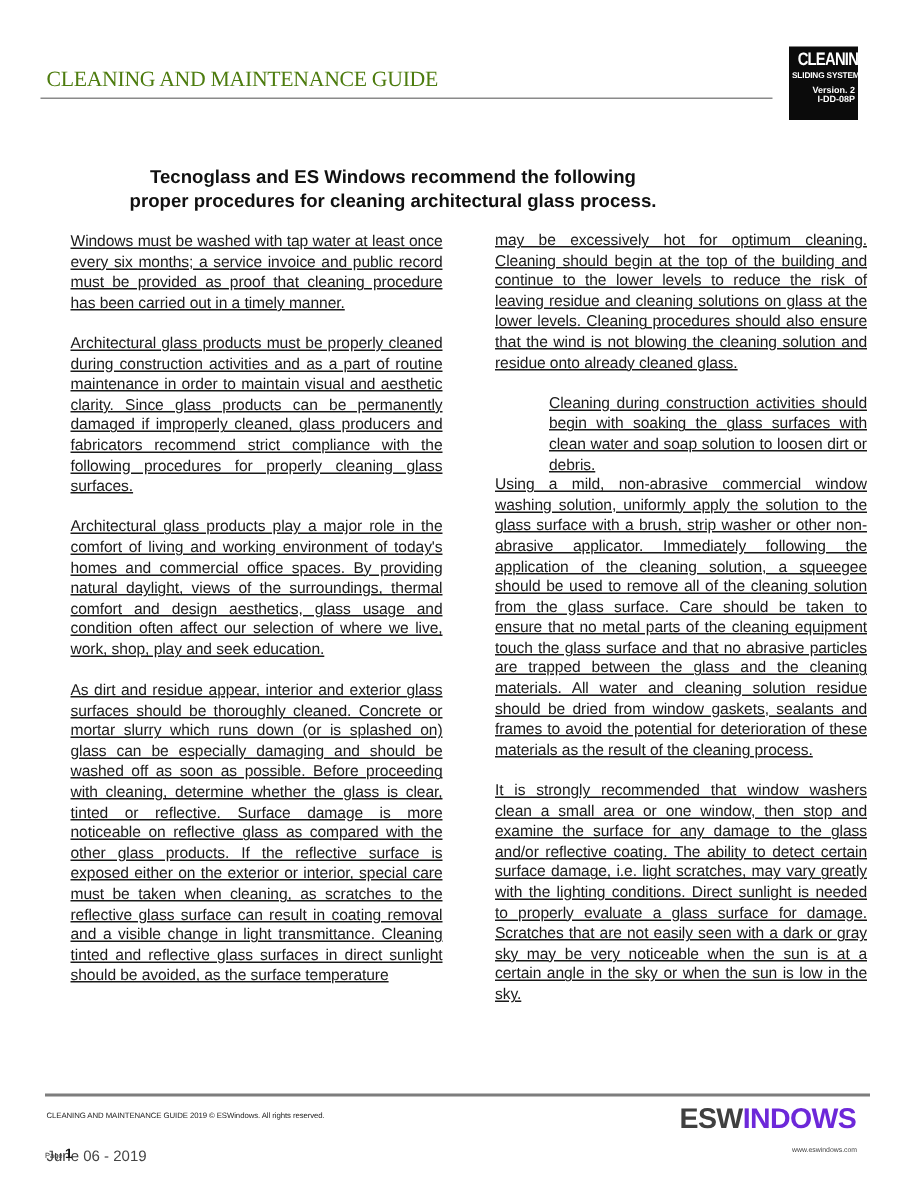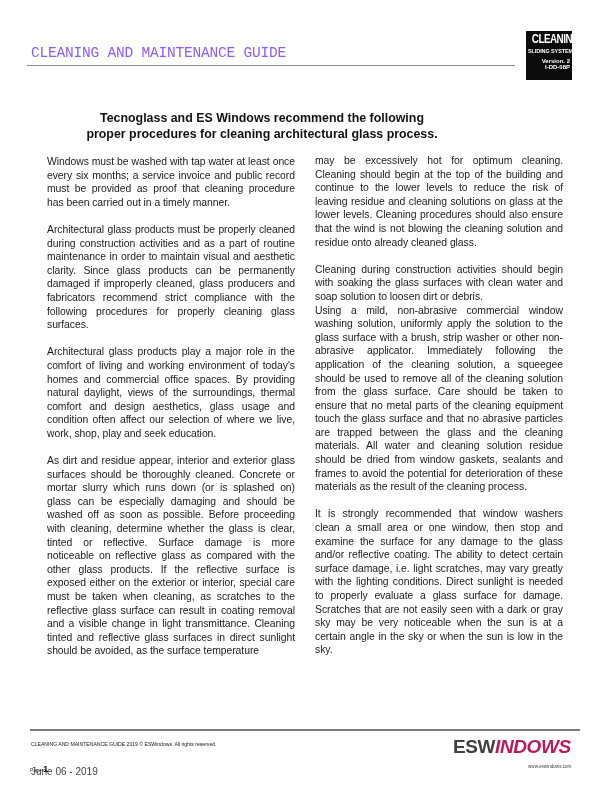--- a/index.html
+++ b/index.html
@@ -14,22 +14,22 @@
       overflow: hidden;
       font-family: "Liberation Sans", "DejaVu Sans", sans-serif;
       color: #1a1a1a;
     }
     .header-title {
       position: absolute;
       left: 31px;
       top: 45px;
       font-size: 14.5px;
       letter-spacing: -0.2px;
-      color: #8b5cf6;
-      font-family: Liberation Mono, monospace;
+      color: #4d7c0f;
+      font-family: Liberation Serif, serif;
       white-space: nowrap;
     }
     .header-rule {
       position: absolute;
       left: 27px;
       top: 65px;
       width: 488px;
       height: 1px;
       background: #8a8a8a;
     }
@@ -91,27 +91,28 @@
 
     .col {
       position: absolute;
       top: 155px;
       width: 248px;
       font-size: 10.4px;
       line-height: 13.6px;
       text-align: justify;
       color: #1a1a1a;
       letter-spacing: -0.05px;
+      text-decoration: underline;
     }
     .col-left { left: 47px; }
-    .col-right { left: 315px; top: 154px; }
+    .col-right { left: 330px; top: 154px; }
     .col p {
       margin: 0 0 13.6px 0;
     }
-    .col p.tight { margin-bottom: 0; }
+    .col p.tight { margin-bottom: 0; margin-left: 36px; }
 
     .footer-rule {
       position: absolute;
       left: 30px;
       top: 729px;
       width: 550px;
       height: 2px;
       background: #7d7d7d;
     }
     .footer-copy {
@@ -149,21 +150,21 @@
       left: 453px;
       top: 737px;
       font-family: "Liberation Sans", sans-serif;
       font-weight: bold;
       font-size: 19px;
       letter-spacing: -0.4px;
       white-space: nowrap;
       line-height: 19px;
     }
     .logo .es { color: #404040; }
-    .logo .rest { color: #be185d; font-style: italic; }
+    .logo .rest { color: #6d28d9; }
     .logo-url {
       position: absolute;
       left: 528px;
       top: 764px;
       font-size: 4.6px;
       color: #444;
       white-space: nowrap;
     }
   </style>
 </head>

